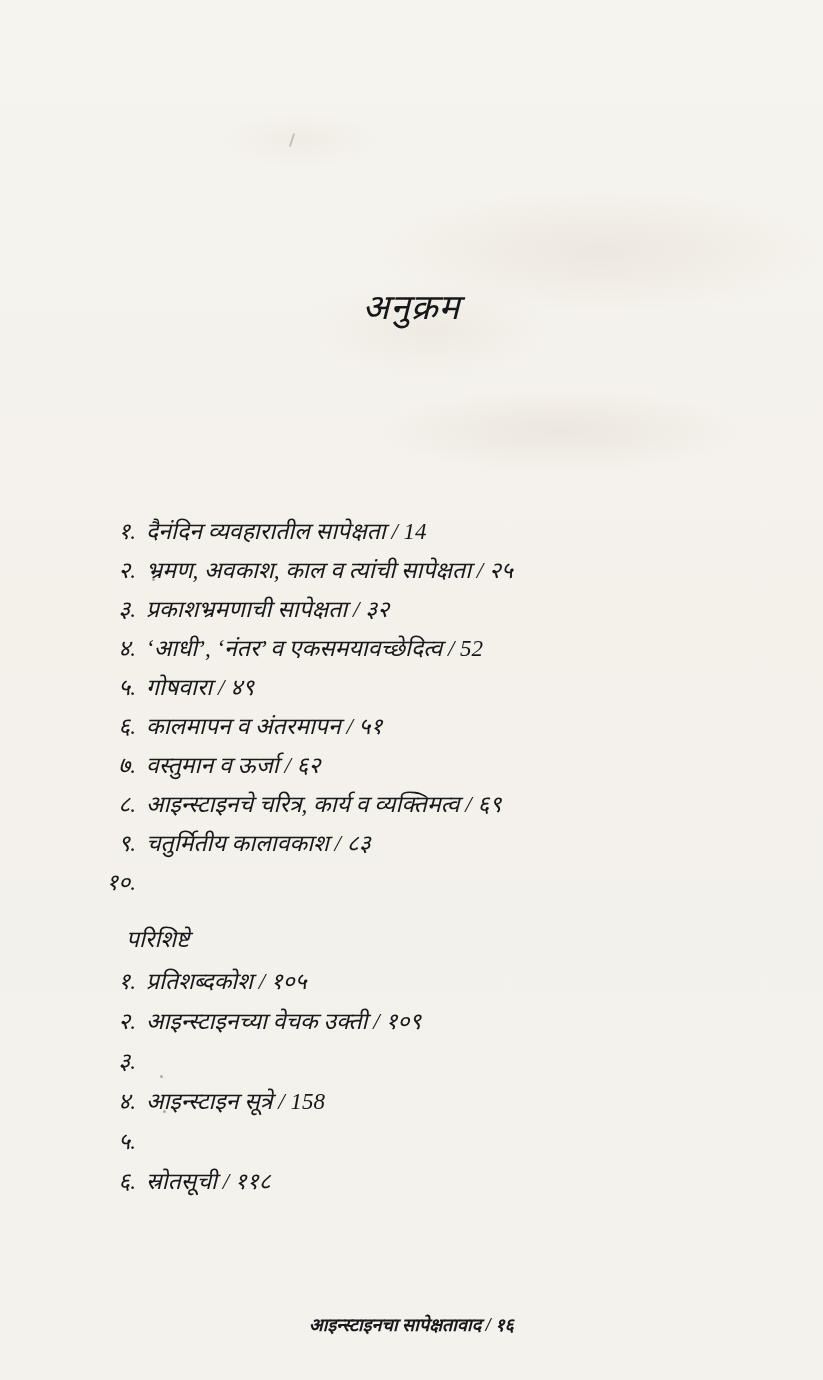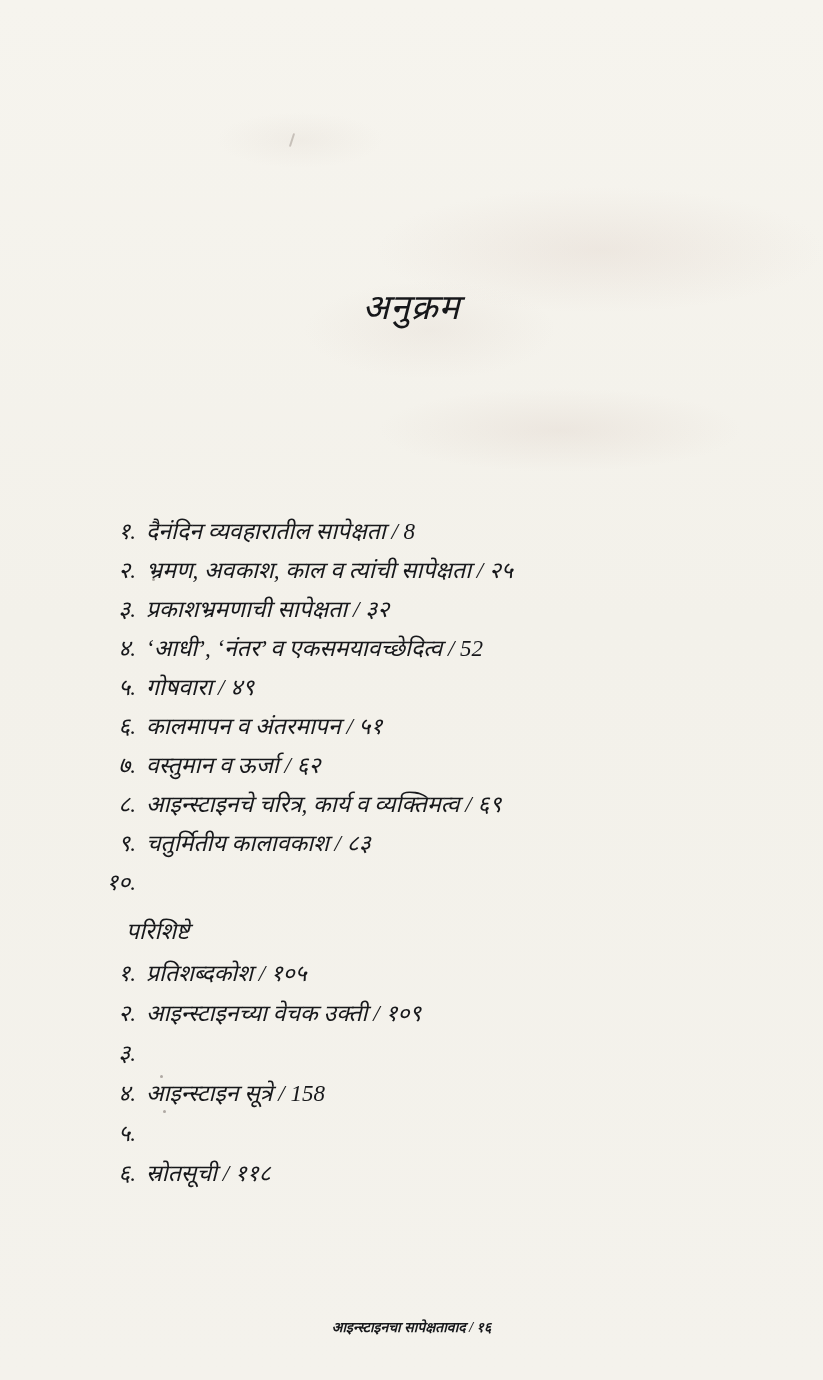--- a/index.html
+++ b/index.html
@@ -62,32 +62,32 @@
     text-align: right;
     padding-right: 10px;
     box-sizing: border-box;
   }
   .entry .txt {
     white-space: nowrap;
   }
   .main-list .entry .num { margin-left: 68px; }
   .section-head {
     font-size: 23px;
-    margin: 20px 0 16px 126px;
+    margin: 28px 0 16px 126px;
     color: #17181b;
   }
   .appendix .entry { margin-bottom: 17px; }
   .appendix .entry .num { margin-left: 68px; }
   .footer {
     position: absolute;
     bottom: 44px;
     left: 0;
     right: 0;
     text-align: center;
-    font-size: 14px;
+    font-size: 18px;
     font-weight: bold;
     color: #17181b;
   }
   .speck {
     position: absolute;
     background: rgba(90,80,75,0.45);
     border-radius: 50%;
   }
 </style>
 </head>
@@ -102,21 +102,21 @@
   <div class="speck" style="left:160px;top:1075px;width:3px;height:3px;"></div>
   <div class="speck" style="left:163px;top:1110px;width:3px;height:3px;"></div>
 
   <div class="title">अनुक्रम</div>
 
   <div class="toc">
 
     <div class="main-list">
       <div class="entry">
         <span class="num">१.</span>
-        <span class="txt">दैनंदिन व्यवहारातील सापेक्षता / 8</span>
+        <span class="txt">दैनंदिन व्यवहारातील सापेक्षता / 14</span>
       </div>
       <div class="entry">
         <span class="num">२.</span>
         <span class="txt">भ्रमण, अवकाश, काल व त्यांची सापेक्षता / २५</span>
       </div>
       <div class="entry">
         <span class="num">३.</span>
         <span class="txt">प्रकाशभ्रमणाची सापेक्षता / ३२</span>
       </div>
       <div class="entry">

